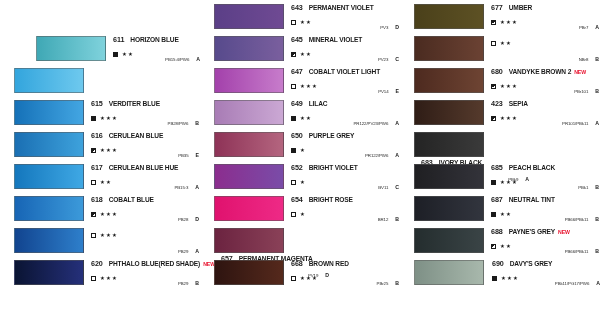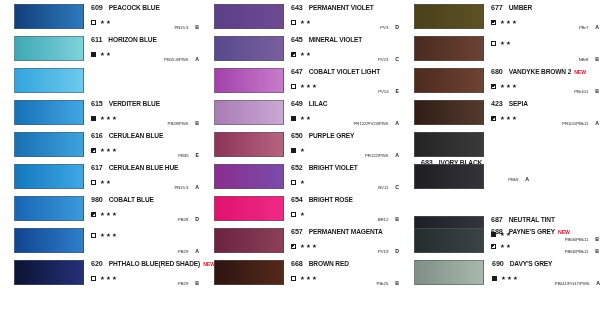--- a/index.html
+++ b/index.html
@@ -105,37 +105,20 @@
     font-size: 5.2px;
     color: #1a1a1a;
     margin-left: 7px;
     font-weight: bold;
   }
 </style>
 </head>
 <body>
 
 <div id="chart">
-    <div class="cell" style="grid-area: 1 / 1;">
-      <div class="swatch" style="background: linear-gradient(to right, rgb(18, 63, 122) 0%, rgb(46, 121, 189) 100%);"></div>
-      <div class="info">
-        <div class="line1">
-          <span class="num">609</span>
-          <span class="pname">PEACOCK BLUE</span>
-        </div>
-        <div class="line2">
-          <span class="opacity-box"></span>
-          <span class="stars">★★</span>
-          <span class="codes">
-            <span class="pig">PB15:3</span>
-            <span class="series">B</span>
-          </span>
-        </div>
-      </div>
-    </div>
     <div class="cell" style="grid-area: 1 / 2;">
       <div class="swatch" style="background: linear-gradient(to right, rgb(91, 63, 135) 0%, rgb(111, 74, 147) 100%);"></div>
       <div class="info">
         <div class="line1">
           <span class="num">643</span>
           <span class="pname">PERMANENT VIOLET</span>
         </div>
         <div class="line2">
           <span class="opacity-box"></span>
           <span class="stars">★★</span>
@@ -156,21 +139,21 @@
         <div class="line2">
           <span class="opacity-box semi"></span>
           <span class="stars">★★★</span>
           <span class="codes">
             <span class="pig">PBr7</span>
             <span class="series">A</span>
           </span>
         </div>
       </div>
     </div>
-    <div class="cell" style="grid-area: 2 / 1;">
+    <div class="cell" style="grid-area: 2 / 1; margin-left: 22px;">
       <div class="swatch" style="background: linear-gradient(to right, rgb(63, 168, 181) 0%, rgb(127, 210, 220) 100%);"></div>
       <div class="info">
         <div class="line1">
           <span class="num">611</span>
           <span class="pname">HORIZON BLUE</span>
         </div>
         <div class="line2">
           <span class="opacity-box opaque"></span>
           <span class="stars">★★</span>
           <span class="codes">
@@ -379,26 +362,40 @@
           <span class="stars">★</span>
           <span class="codes">
             <span class="pig">BV11</span>
             <span class="series">C</span>
           </span>
         </div>
       </div>
     </div>
     <div class="cell" style="grid-area: 6 / 3;">
       <div class="swatch" style="background: linear-gradient(to right, rgb(31, 31, 34) 0%, rgb(51, 51, 58) 100%);"></div>
+      <div class="info">
+        <div class="line1">
+          <span class="num">685</span>
+          <span class="pname">PEACH BLACK</span>
+        </div>
+        <div class="line2">
+          <span class="opacity-box opaque"></span>
+          <span class="stars">★★★</span>
+          <span class="codes">
+            <span class="pig">PBk1</span>
+            <span class="series">B</span>
+          </span>
+        </div>
+      </div>
     </div>
     <div class="cell" style="grid-area: 7 / 1;">
       <div class="swatch" style="background: linear-gradient(to right, rgb(23, 101, 181) 0%, rgb(60, 154, 218) 100%);"></div>
       <div class="info">
         <div class="line1">
-          <span class="num">980</span>
+          <span class="num">618</span>
           <span class="pname">COBALT BLUE</span>
         </div>
         <div class="line2">
           <span class="opacity-box semi"></span>
           <span class="stars">★★★</span>
           <span class="codes">
             <span class="pig">PB28</span>
             <span class="series">D</span>
           </span>
         </div>
@@ -414,21 +411,21 @@
         <div class="line2">
           <span class="opacity-box"></span>
           <span class="stars">★</span>
           <span class="codes">
             <span class="pig">BR12</span>
             <span class="series">B</span>
           </span>
         </div>
       </div>
     </div>
-    <div class="cell" style="grid-area: 7 / 3; margin-top: 20px;">
+    <div class="cell" style="grid-area: 7 / 3;">
       <div class="swatch" style="background: linear-gradient(to right, rgb(29, 31, 38) 0%, rgb(50, 53, 62) 100%);"></div>
       <div class="info">
         <div class="line1">
           <span class="num">687</span>
           <span class="pname">NEUTRAL TINT</span>
         </div>
         <div class="line2">
           <span class="opacity-box opaque"></span>
           <span class="stars">★★</span>
           <span class="codes">
@@ -444,21 +441,21 @@
         <div class="line2">
           <span class="opacity-box"></span>
           <span class="stars">★★★</span>
           <span class="codes">
             <span class="pig">PB29</span>
             <span class="series">A</span>
           </span>
         </div>
       </div>
     </div>
-    <div class="cell" style="grid-area: 8 / 2;">
+    <div class="cell" style="grid-area: 8 / 2; flex-direction: column;">
       <div class="swatch" style="background: linear-gradient(to right, rgb(107, 35, 64) 0%, rgb(138, 65, 88) 100%);"></div>
       <div class="info">
         <div class="line1">
           <span class="num">657</span>
           <span class="pname">PERMANENT MAGENTA</span>
         </div>
         <div class="line2">
           <span class="opacity-box semi"></span>
           <span class="stars">★★★</span>
           <span class="codes">

